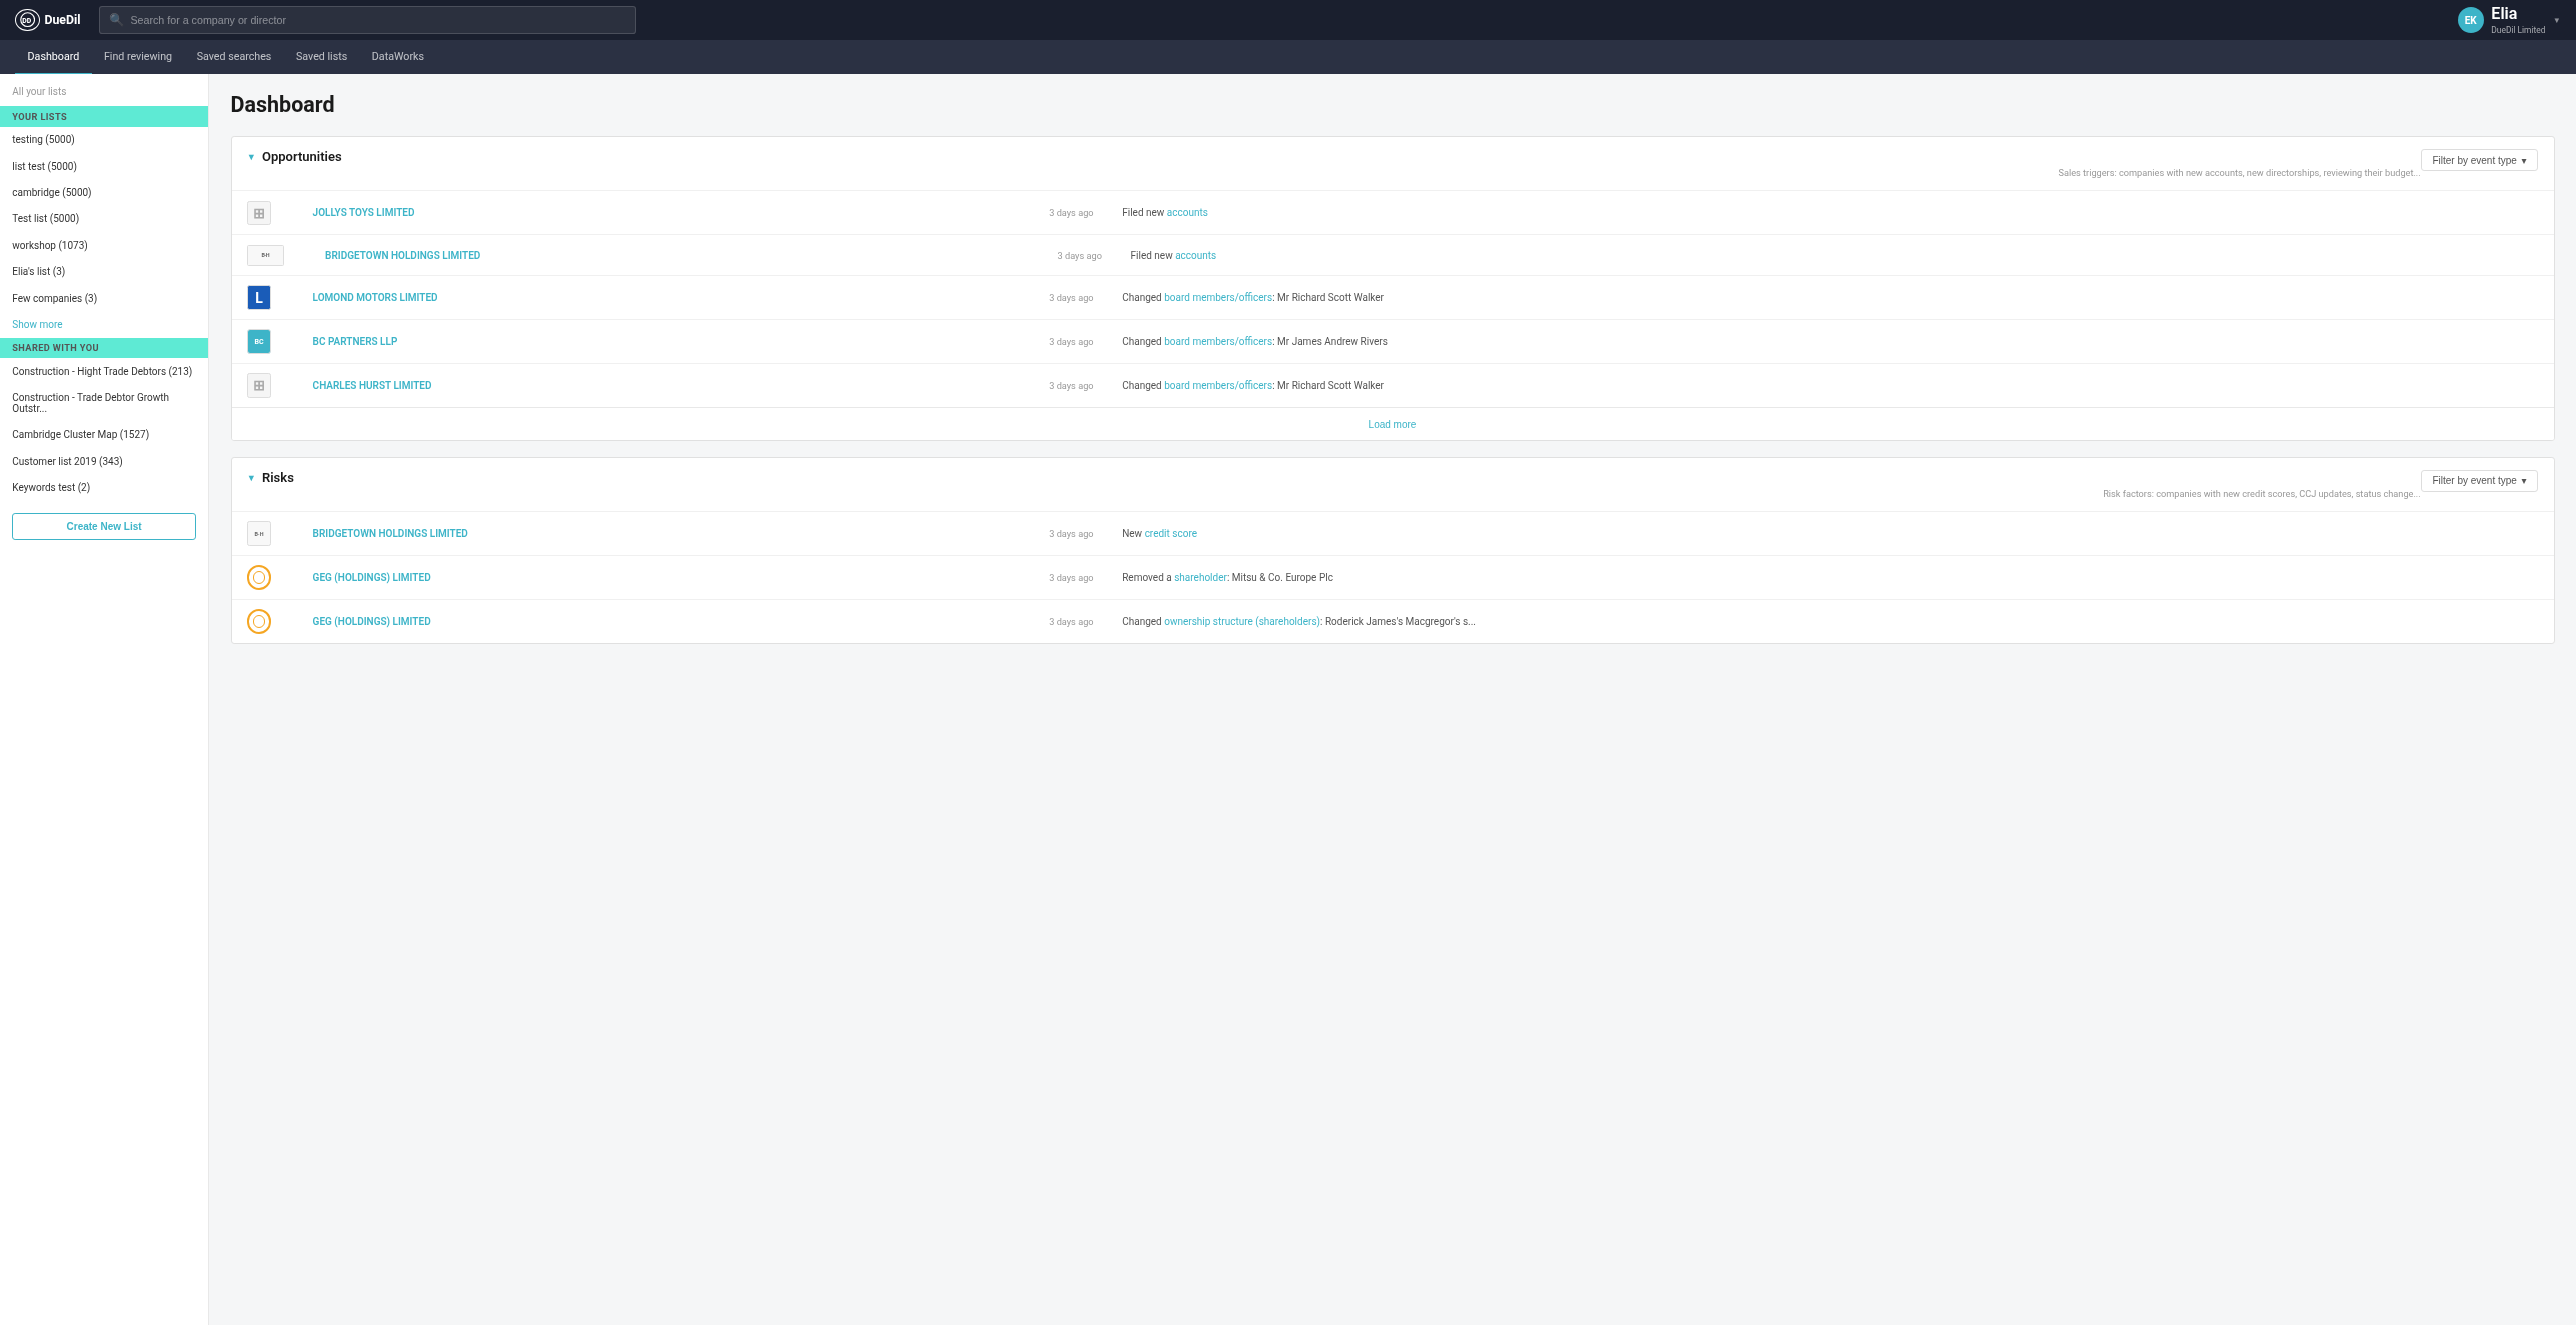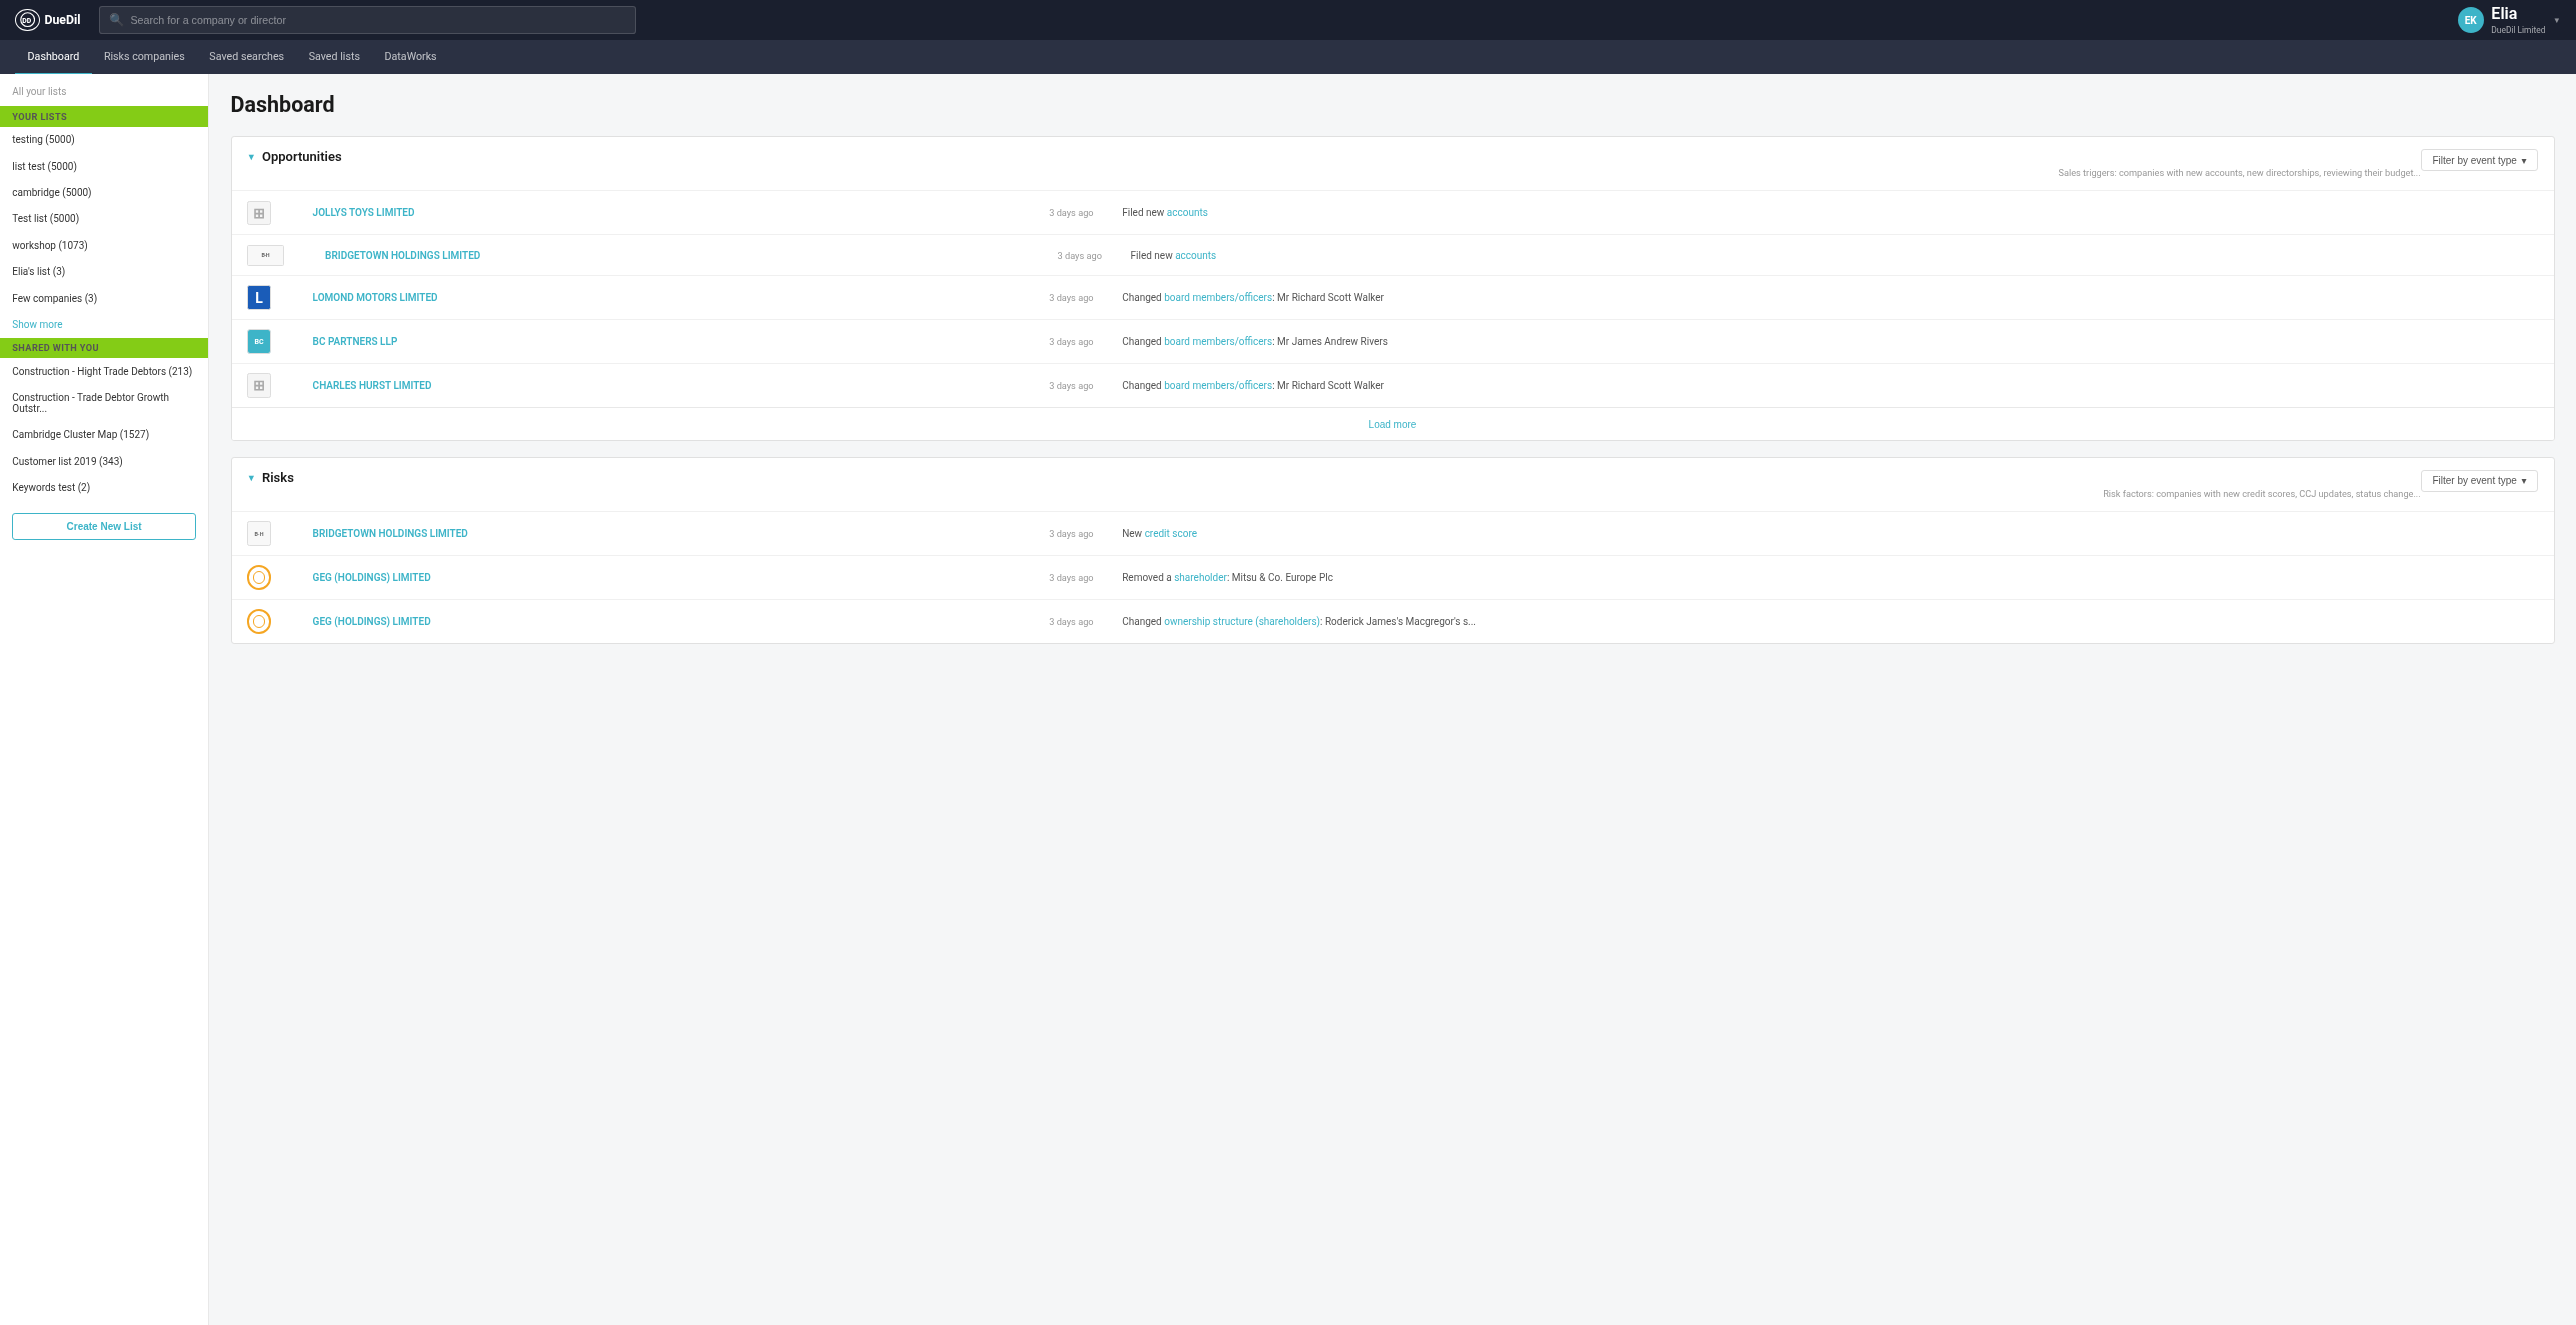--- a/index.html
+++ b/index.html
@@ -119,21 +119,21 @@
       min-height: 100%;
       position: relative;
     }
     .sidebar-title {
       font-size: 10px;
       color: #999;
       padding: 0 12.3px 9.2px;
       font-weight: 400;
     }
     .sidebar-section-header {
-      background: #84cc16;
+      background: #5eead4;
       padding: 4.6px 12.3px;
       font-size: 9.2px;
       font-weight: 700;
       color: #555;
       text-transform: uppercase;
       letter-spacing: 0.4px;
     }
     .sidebar-item {
       padding: 7.7px 12.3px;
       font-size: 10px;
@@ -324,21 +324,21 @@
     <div class="user-info">
       <div class="user-name">Elia</div>
       <div class="user-org">DueDil Limited</div>
     </div>
     <span class="dropdown-arrow">▼</span>
   </div>
 </div>
 
 <div class="secondary-nav">
   <div class="nav-item active">Dashboard</div>
-  <div class="nav-item">Risks companies</div>
+  <div class="nav-item">Find reviewing</div>
   <div class="nav-item">Saved searches</div>
   <div class="nav-item">Saved lists</div>
   <div class="nav-item">DataWorks</div>
 </div>
 
 <div class="main-content">
 
   <div class="sidebar">
     <div class="sidebar-title">All your lists</div>
 

